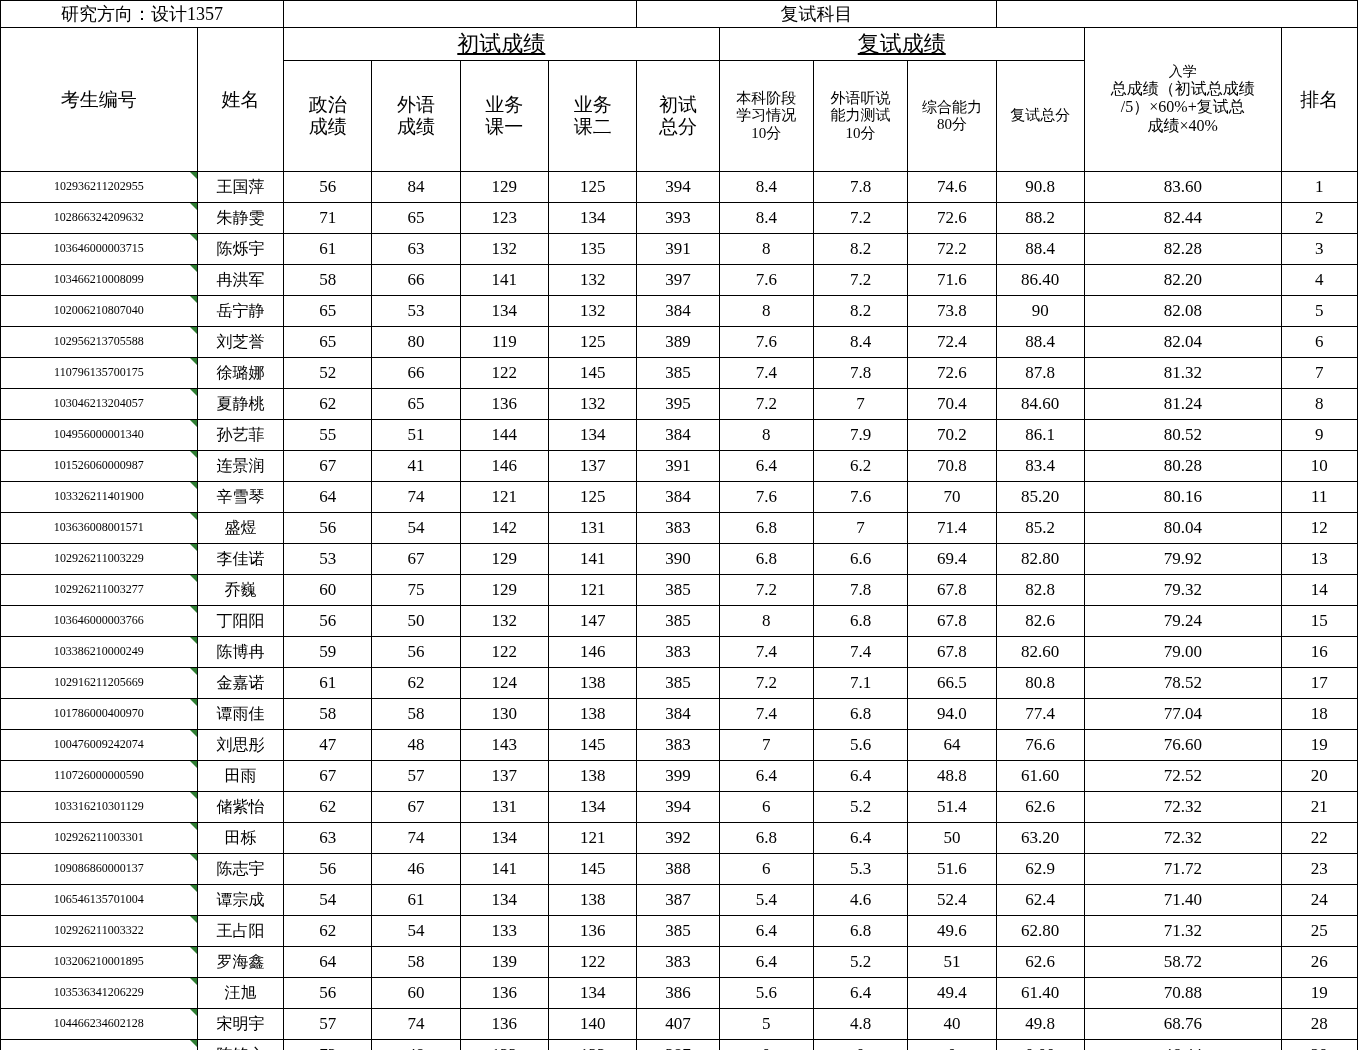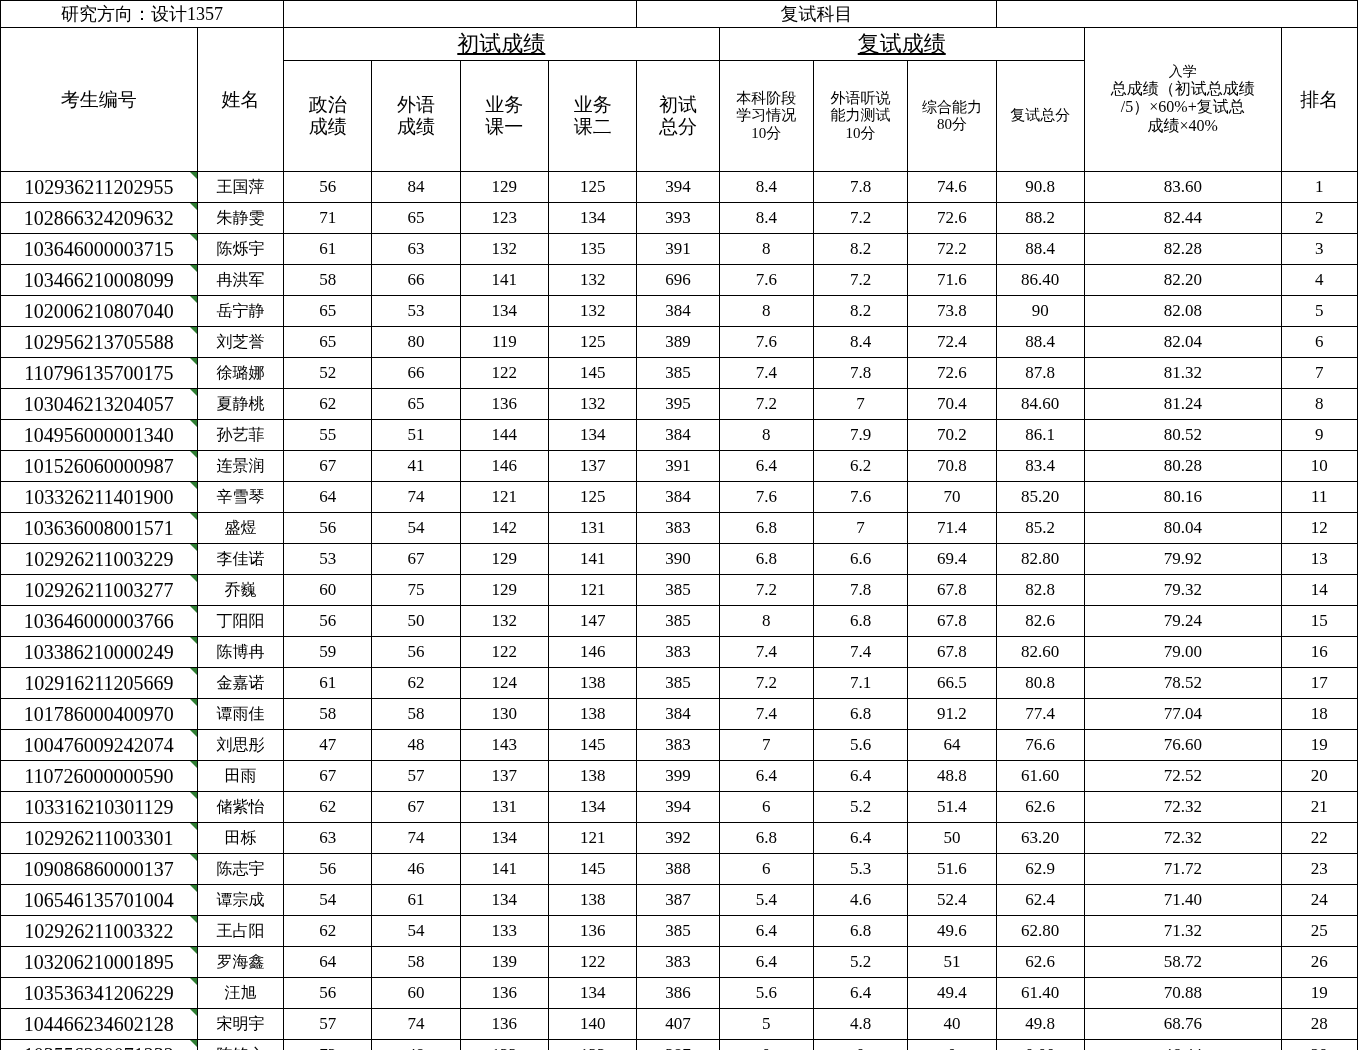--- a/index.html
+++ b/index.html
@@ -65,21 +65,21 @@
     height: 108px;
   }
   .col-head.small {
     font-size: 15px;
   }
   .name-cell {
     font-size: 16px;
     font-weight: bold;
   }
   .id-cell {
-    font-size: 20px;
+    font-size: 12px;
     text-align: left;
     padding-left: 2px;
   }
   tbody td {
     height: 28px;
     font-size: 17px;
   }
   
   col.c-id { width: 196px; }
   col.c-name { width: 86px; }
@@ -234,21 +234,21 @@
           <td>82.28</td>
           <td>3</td>
         </tr>
         <tr>
           <td class="id-cell corner-mark">103466210008099</td>
           <td class="name-cell">冉洪军</td>
           <td>58</td>
           <td>66</td>
           <td>141</td>
           <td>132</td>
-          <td>696</td>
+          <td>397</td>
           <td>7.6</td>
           <td>7.2</td>
           <td>71.6</td>
           <td>86.40</td>
           <td>82.20</td>
           <td>4</td>
         </tr>
         <tr>
           <td class="id-cell corner-mark">102006210807040</td>
           <td class="name-cell">岳宁静</td>
@@ -447,21 +447,21 @@
         <tr>
           <td class="id-cell corner-mark">101786000400970</td>
           <td class="name-cell">谭雨佳</td>
           <td>58</td>
           <td>58</td>
           <td>130</td>
           <td>138</td>
           <td>384</td>
           <td>7.4</td>
           <td>6.8</td>
-          <td>91.2</td>
+          <td>94.0</td>
           <td>77.4</td>
           <td>77.04</td>
           <td>18</td>
         </tr>
         <tr>
           <td class="id-cell corner-mark">100476009242074</td>
           <td class="name-cell">刘思彤</td>
           <td>47</td>
           <td>48</td>
           <td>143</td>

